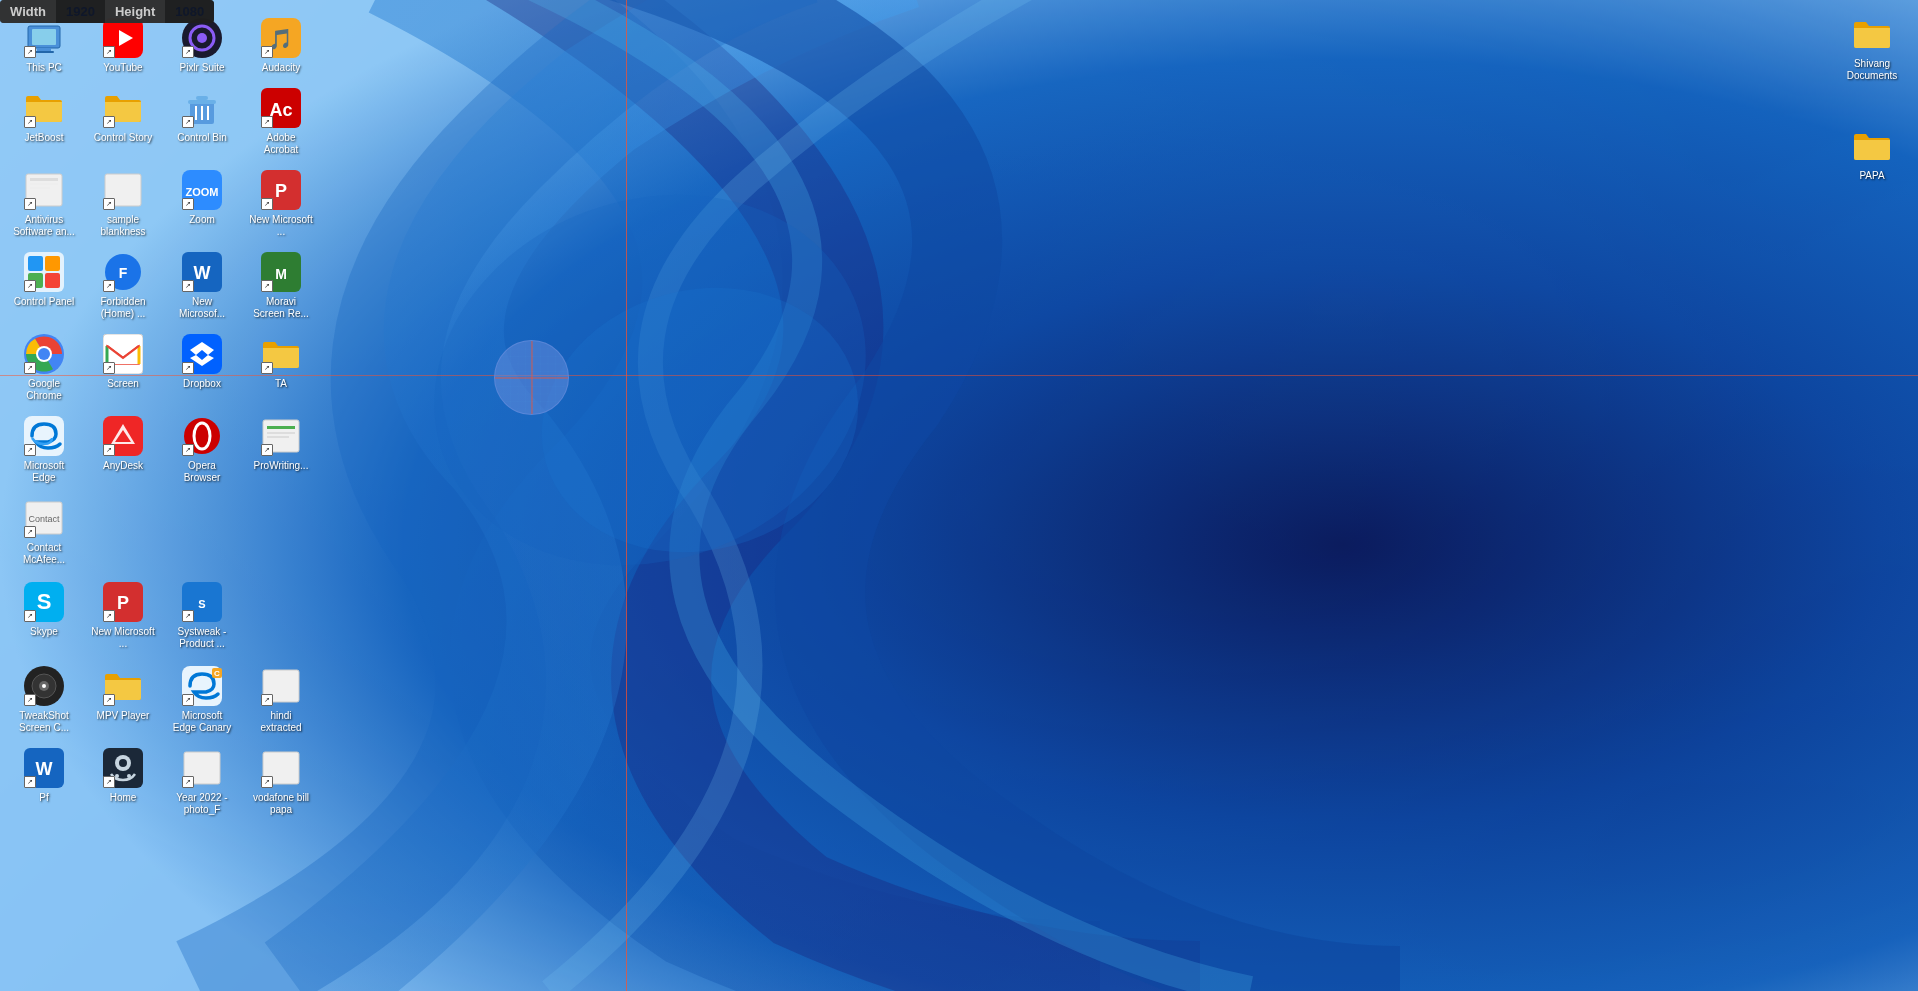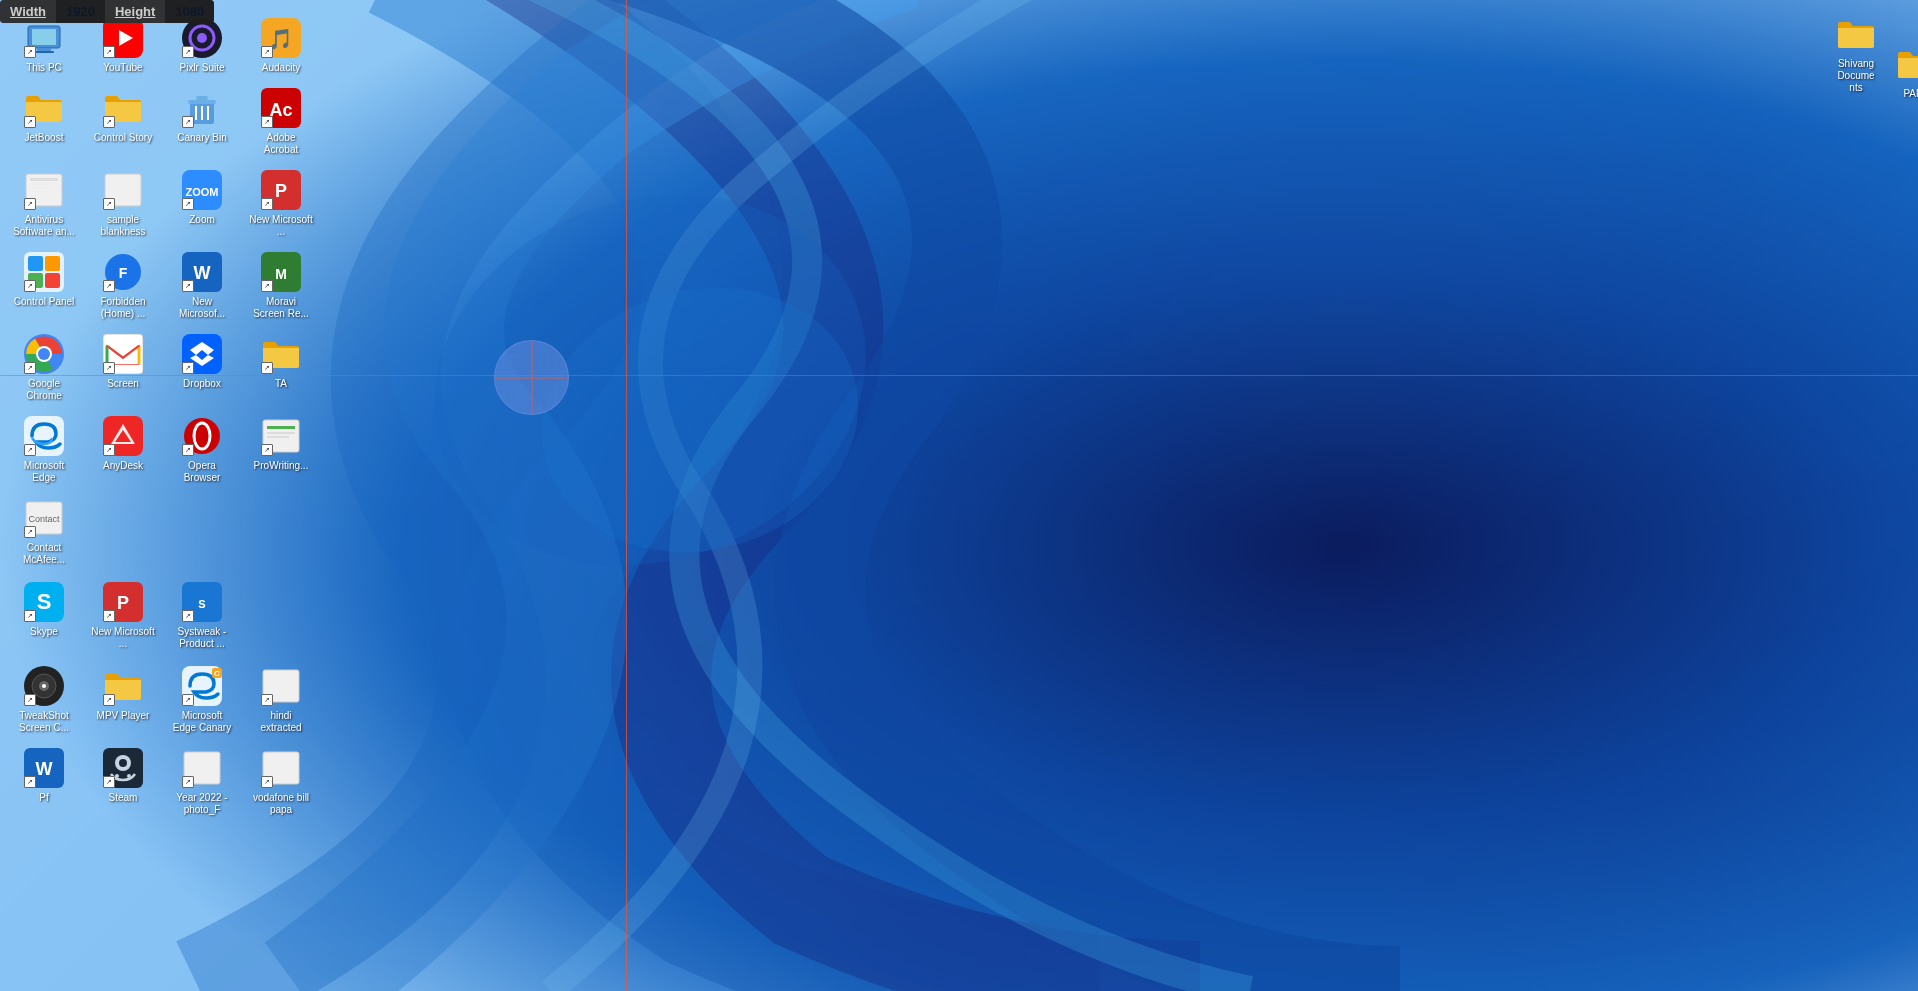--- a/index.html
+++ b/index.html
@@ -96,22 +96,22 @@
 
     
     .desktop-icons-right {
       position: absolute;
       top: 0;
       right: 0;
       width: 90px;
       z-index: 10;
       padding: 8px 4px;
       display: flex;
-      flex-direction: row;
-      gap: 12px;
+      flex-direction: column;
+      gap: 4px;
     }
 
     
     .measure-overlay {
       position: absolute;
       top: 0;
       left: 0;
       z-index: 100;
       pointer-events: none;
     }
@@ -130,21 +130,20 @@
     .measure-segment {
       padding: 4px 10px;
       font-size: 13px;
       font-weight: 600;
       color: white;
     }
 
     .measure-label {
       background: rgba(50,50,50,0.9);
       color: #ccc;
-      text-decoration: underline;
     }
 
     .measure-value {
       background: rgba(30,30,30,0.9);
       color: #0f172a;
     }
 
     
     .crosshair-v {
       position: absolute;
@@ -366,21 +365,21 @@
         <svg width="40" height="40" viewBox="0 0 40 40">
           <rect x="8" y="14" width="24" height="22" rx="2" fill="#4a90d9" opacity="0.8"></rect>
           <rect x="6" y="12" width="28" height="4" rx="2" fill="#6ab0e8"></rect>
           <rect x="14" y="8" width="12" height="4" rx="2" fill="#6ab0e8"></rect>
           <line x1="14" y1="18" x2="14" y2="32" stroke="white" stroke-width="2"></line>
           <line x1="20" y1="18" x2="20" y2="32" stroke="white" stroke-width="2"></line>
           <line x1="26" y1="18" x2="26" y2="32" stroke="white" stroke-width="2"></line>
         </svg>
         <div class="shortcut-arrow">↗</div>
       </div>
-      <span class="icon-label">Canary Bin</span>
+      <span class="icon-label">Control Bin</span>
     </div>
 
     <div class="desktop-icon">
       <div class="icon-img">
         <svg width="40" height="40" viewBox="0 0 40 40">
           <rect width="40" height="40" rx="6" fill="#cc0000"></rect>
           <text x="20" y="28" font-size="18" text-anchor="middle" fill="white" font-weight="bold">Ac</text>
         </svg>
         <div class="shortcut-arrow">↗</div>
       </div>
@@ -693,21 +692,21 @@
         <svg width="40" height="40" viewBox="0 0 40 40">
           <rect width="40" height="40" rx="6" fill="#1b2838"></rect>
           <circle cx="20" cy="15" r="8" fill="#c7d5e0"></circle>
           <circle cx="20" cy="15" r="4" fill="#1b2838"></circle>
           <path d="M8 26 Q12 32 20 32 Q28 32 32 26" stroke="#c7d5e0" stroke-width="2.5" fill="none"></path>
           <circle cx="14" cy="28" r="2" fill="#c7d5e0"></circle>
           <circle cx="26" cy="28" r="2" fill="#c7d5e0"></circle>
         </svg>
         <div class="shortcut-arrow">↗</div>
       </div>
-      <span class="icon-label">Steam</span>
+      <span class="icon-label">Home</span>
     </div>
 
     <div class="desktop-icon">
       <div class="icon-img">
         <svg width="40" height="40" viewBox="0 0 40 40">
           <rect x="2" y="4" width="36" height="32" rx="2" fill="#f0f0f0" stroke="#ccc" stroke-width="1"></rect>
         </svg>
         <div class="shortcut-arrow">↗</div>
       </div>
       <span class="icon-label">Year 2022 - photo_F</span>

